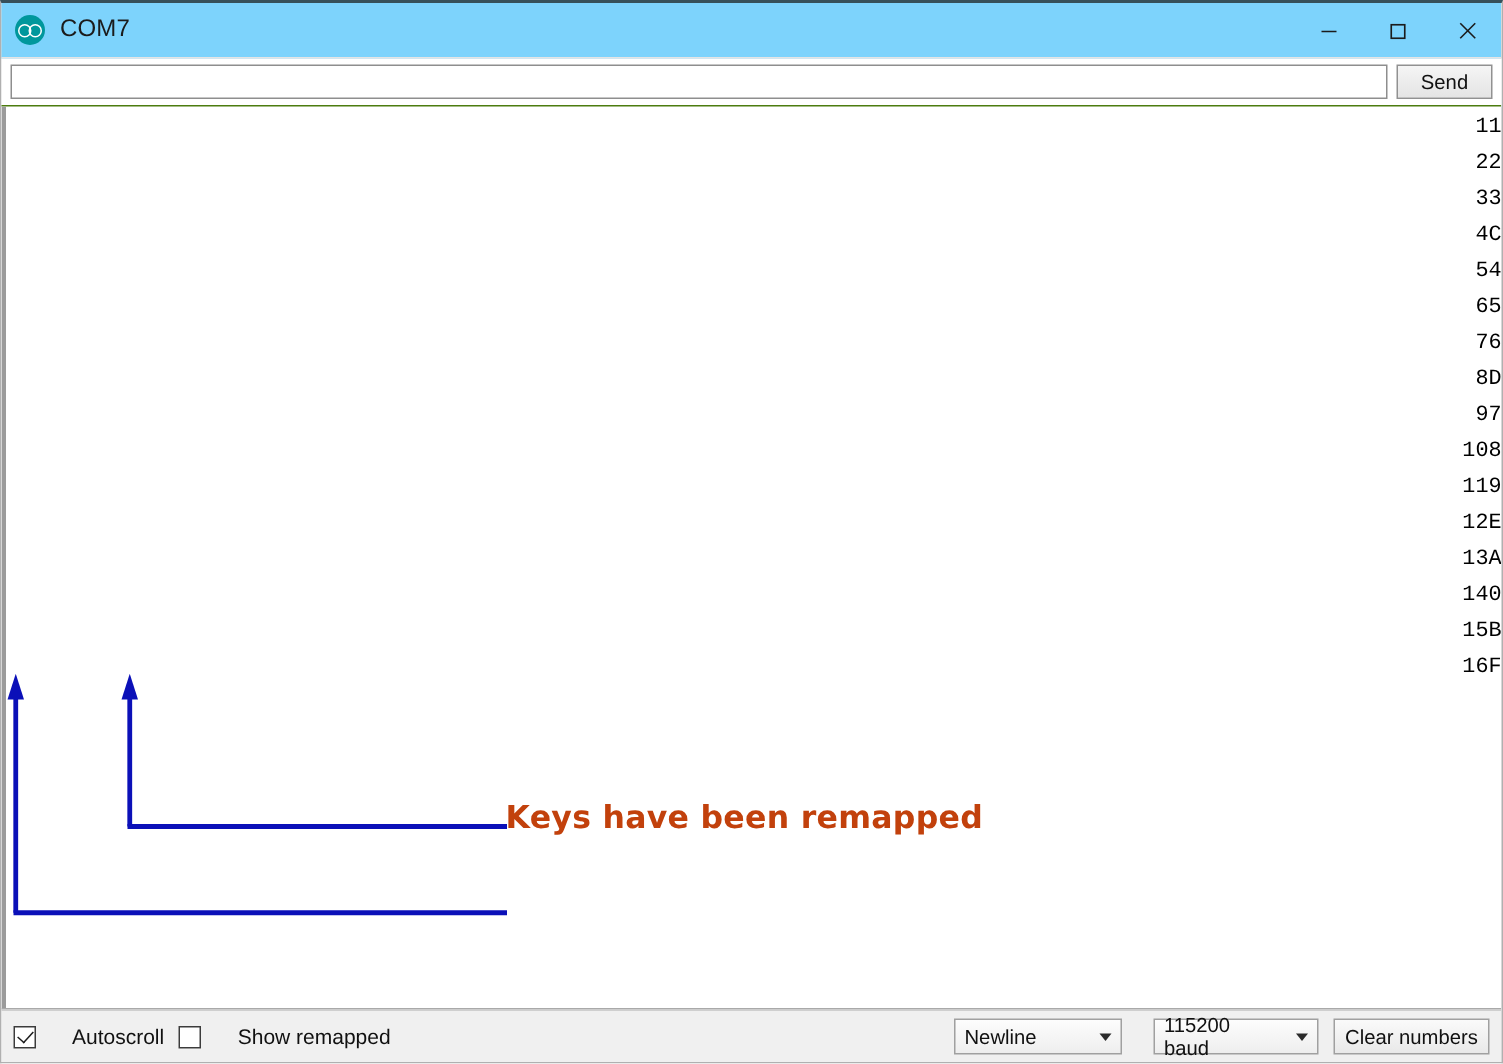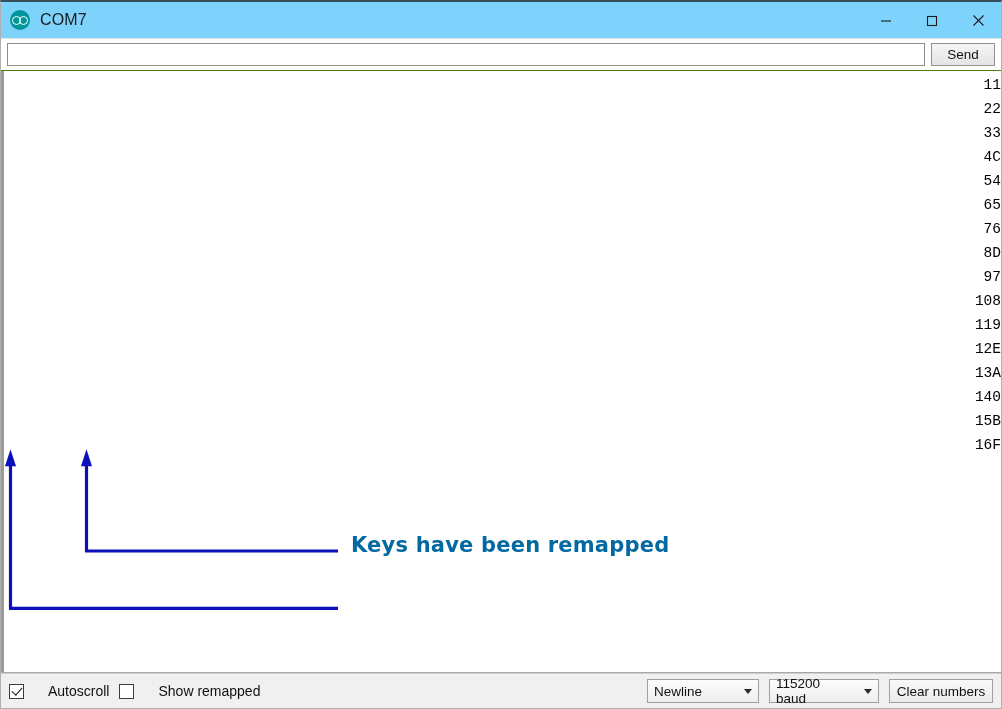--- a/index.html
+++ b/index.html
@@ -192,20 +192,21 @@
     background: linear-gradient(#fdfdfd, #eeeeee);
     display: flex;
     align-items: center;
     padding: 0 6px;
     font-size: 13.5px;
     color: #111;
     cursor: default;
     position: relative;
     justify-content: space-between;
     gap: 20px;
+    margin-left: 11px;
   }
   #sel-lineending { width: 112px; }
   #sel-baud { width: 110px; }
   .caret {
     width: 0; height: 0;
     border-left: 4.5px solid transparent;
     border-right: 4.5px solid transparent;
     border-top: 5px solid #2b2b2b;
     flex: none;
   }
@@ -266,21 +267,21 @@
         <polygon points="9.5,375 4,392 15,392" fill="#0b10b8"></polygon>
       </g>
 
       <g>
         <path d="M 84 476 L 337 476" stroke="#0b10b8" stroke-width="3.2" fill="none"></path>
         <path d="M 85.5 476 L 85.5 390" stroke="#0b10b8" stroke-width="3.2" fill="none"></path>
         <polygon points="85.5,375 80,392 91,392" fill="#0b10b8"></polygon>
       </g>
     </svg>
 
-    <div class="anno-label" style="left: 350px; top: 462px; color: #0369a1;">Keys have been remapped</div>
+    <div class="anno-label" style="left: 336px; top: 462px; color: #c2410c;">Keys have been remapped</div>
   </div>
 
   <div id="statusbar">
 
     <div class="chk-wrap">
       <div class="chk-box checked"></div>
       <div class="chk-label">Autoscroll</div>
     </div>
 
     <div class="chk-wrap">

